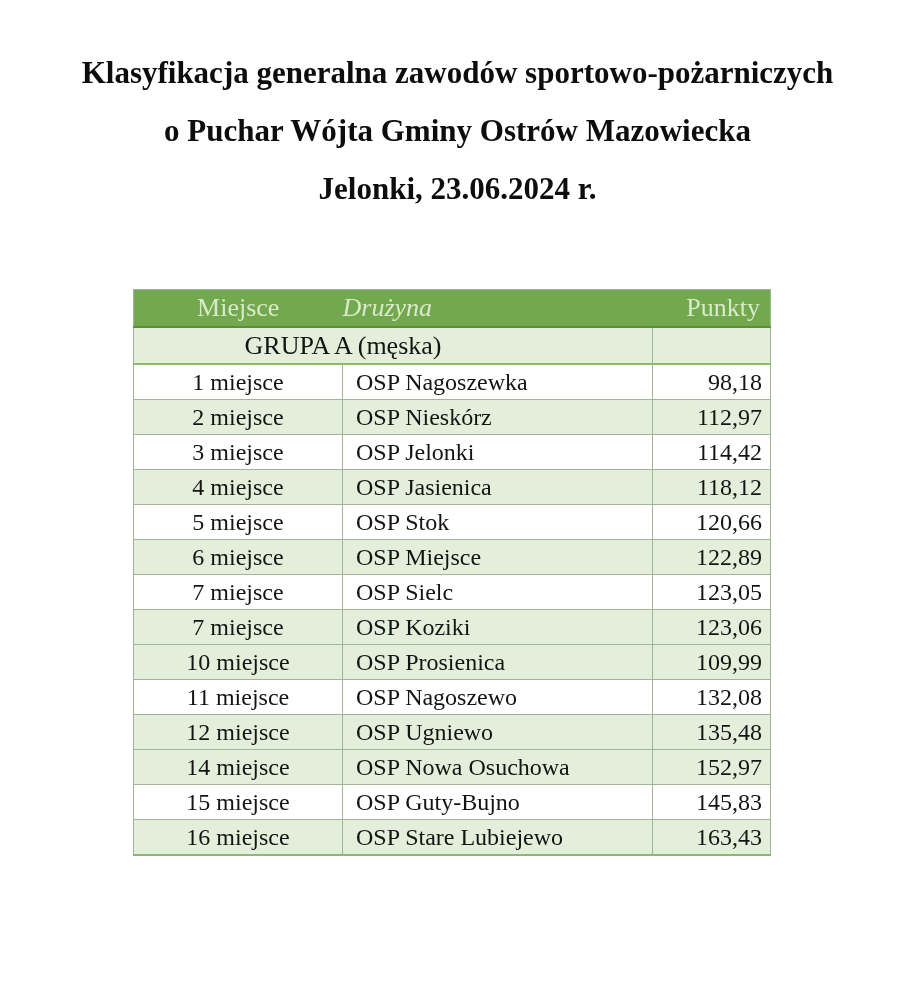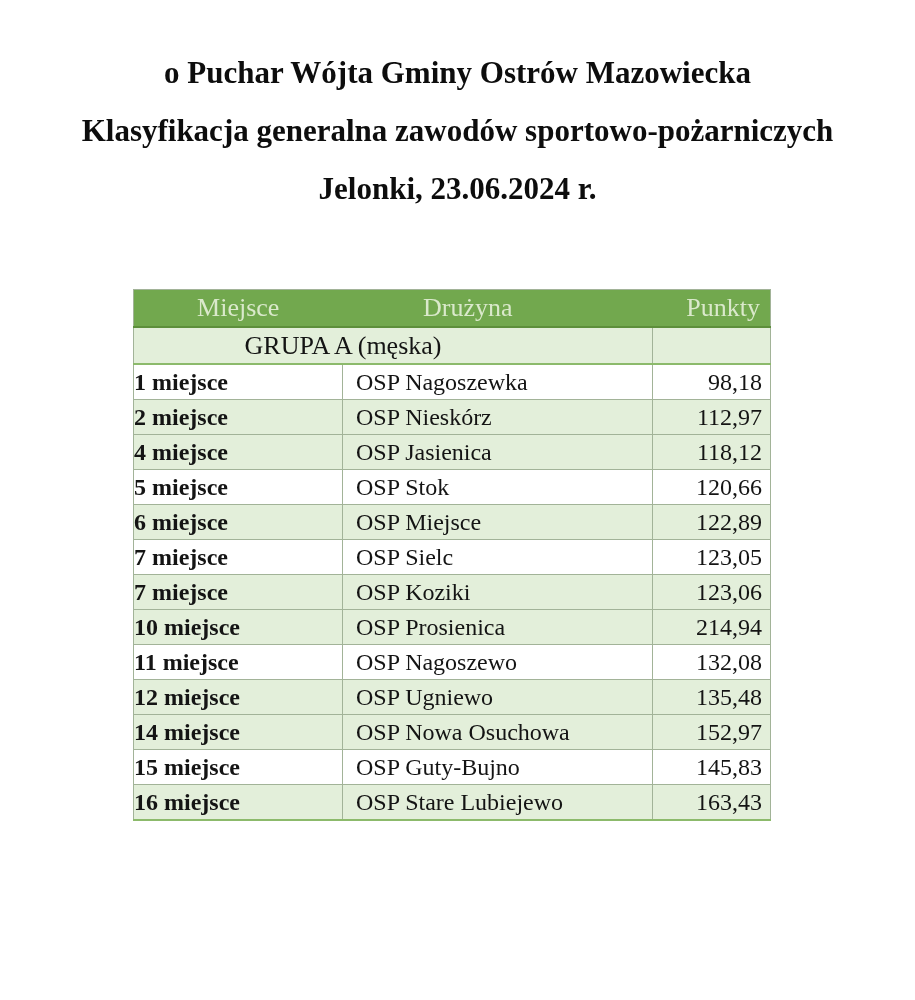--- a/index.html
+++ b/index.html
@@ -38,21 +38,21 @@
     color: var(--header_text, #DAE9CB);
     font-weight: normal;
     font-size: 26px;
     height: 36px;
     padding: 0;
     border: none;
     border-bottom: 2px solid var(--header_border, #5D8F3B);
     white-space: nowrap;
   }
   th.h-place  { text-align: center; }
-  th.h-team   { text-align: right; padding-right: 140px; }
+  th.h-team   { text-align: left; padding-right: 140px; font-style: italic; }
   th.h-points { text-align: right;  padding-right: 10px; }
 
   td {
     font-size: 24px;
     height: 34px;
     padding: 0;
     border: 1px solid var(--border, #A2B398);
     background: var(--row_white, #ffffff);
     color: var(--cell_text, #141414);
     overflow: hidden;
@@ -63,32 +63,32 @@
   tr.group-row td {
     height: 35px;
     border-bottom: 2px solid var(--strong_border, #8CBA6B);
   }
   td.group-cell {
     font-size: 26px;
     text-align: center;
     padding-right: 100px;
   }
 
-  td.place  { font-weight: bold; }
+  td.place  { font-weight: normal; text-align: center; }
   td.team   { text-align: left;  padding-left: 13px; }
   td.points { text-align: right; padding-right: 8px; }
 
   tr.last-row td { border-bottom: 2px solid var(--strong_border, #8CBA6B); }
 </style>
 </head>
 <body>
 
 <div class="title-block">
+  <div class="title-line">Klasyfikacja generalna zawodów sportowo-pożarniczych</div>
   <div class="title-line">o Puchar Wójta Gminy Ostrów Mazowiecka</div>
-  <div class="title-line">Klasyfikacja generalna zawodów sportowo-pożarniczych</div>
   <div class="title-line">Jelonki, 23.06.2024 r.</div>
 </div>
 
 <table class="results">
   <colgroup>
     <col class="c-place">
       <col class="c-team">
       <col class="c-points">
   </colgroup>
   <thead>
@@ -107,20 +107,25 @@
     <tr>
       <td class="place">1 miejsce</td>
       <td class="team">OSP Nagoszewka</td>
       <td class="points">98,18</td>
     </tr>
     <tr class="band">
       <td class="place">2 miejsce</td>
       <td class="team">OSP Nieskórz</td>
       <td class="points">112,97</td>
     </tr>
+    <tr>
+      <td class="place">3 miejsce</td>
+      <td class="team">OSP Jelonki</td>
+      <td class="points">114,42</td>
+    </tr>
     <tr class="band">
       <td class="place">4 miejsce</td>
       <td class="team">OSP Jasienica</td>
       <td class="points">118,12</td>
     </tr>
     <tr>
       <td class="place">5 miejsce</td>
       <td class="team">OSP Stok</td>
       <td class="points">120,66</td>
     </tr>
@@ -135,21 +140,21 @@
       <td class="points">123,05</td>
     </tr>
     <tr class="band">
       <td class="place">7 miejsce</td>
       <td class="team">OSP Koziki</td>
       <td class="points">123,06</td>
     </tr>
     <tr class="band">
       <td class="place">10 miejsce</td>
       <td class="team">OSP Prosienica</td>
-      <td class="points">214,94</td>
+      <td class="points">109,99</td>
     </tr>
     <tr>
       <td class="place">11 miejsce</td>
       <td class="team">OSP Nagoszewo</td>
       <td class="points">132,08</td>
     </tr>
     <tr class="band">
       <td class="place">12 miejsce</td>
       <td class="team">OSP Ugniewo</td>
       <td class="points">135,48</td>

